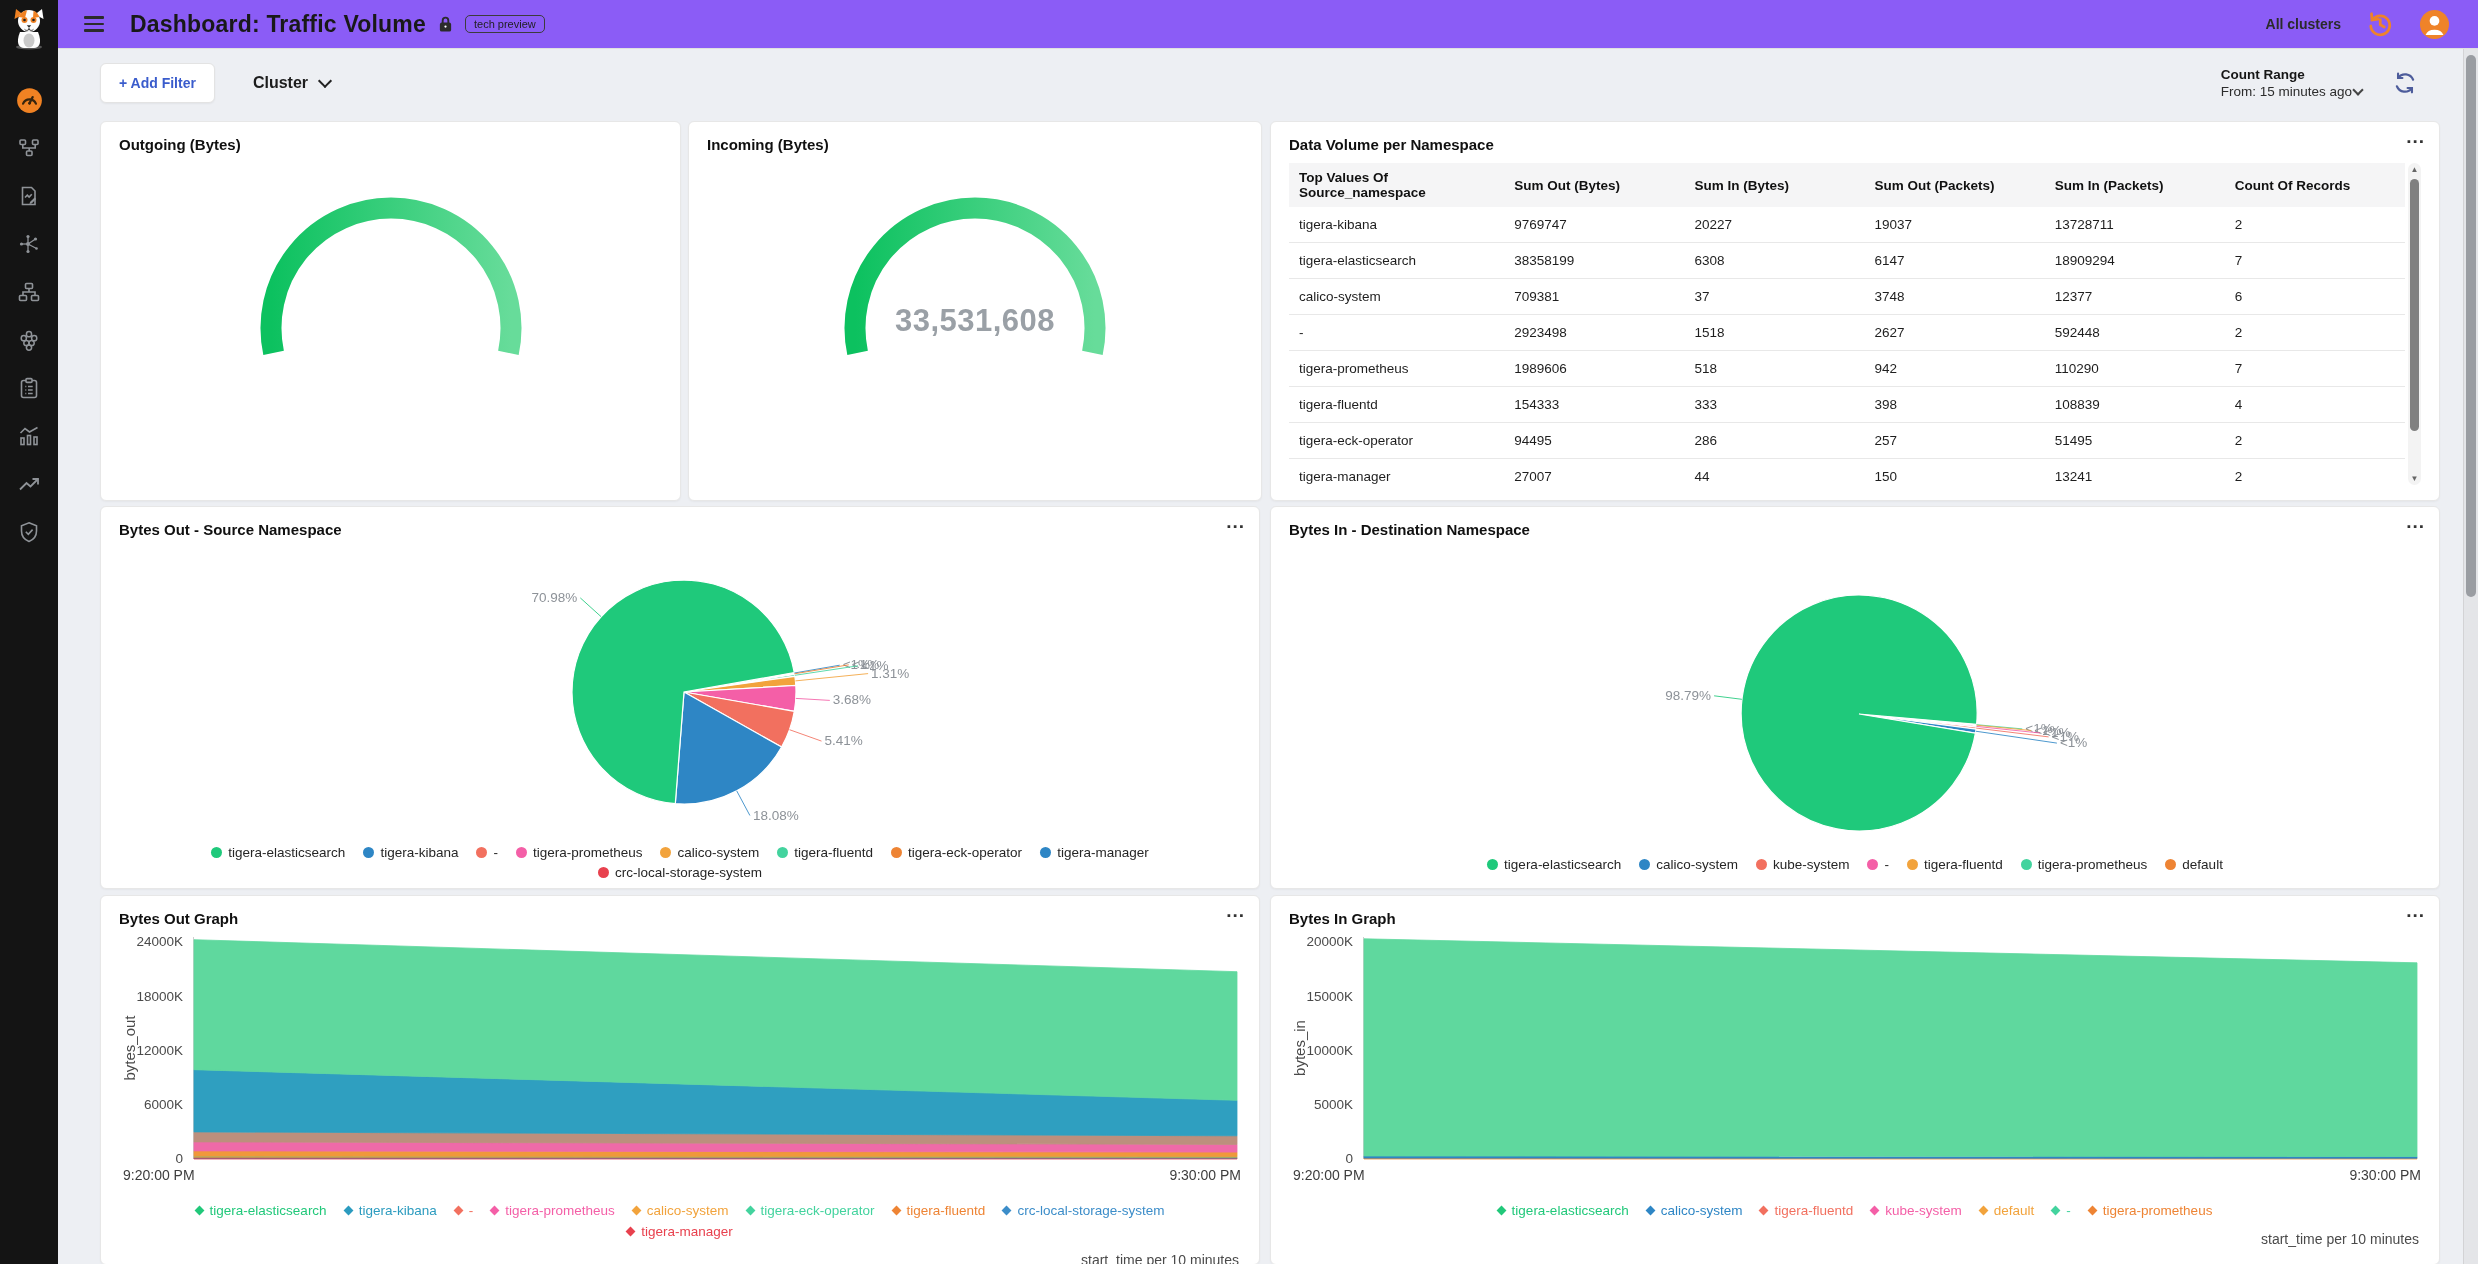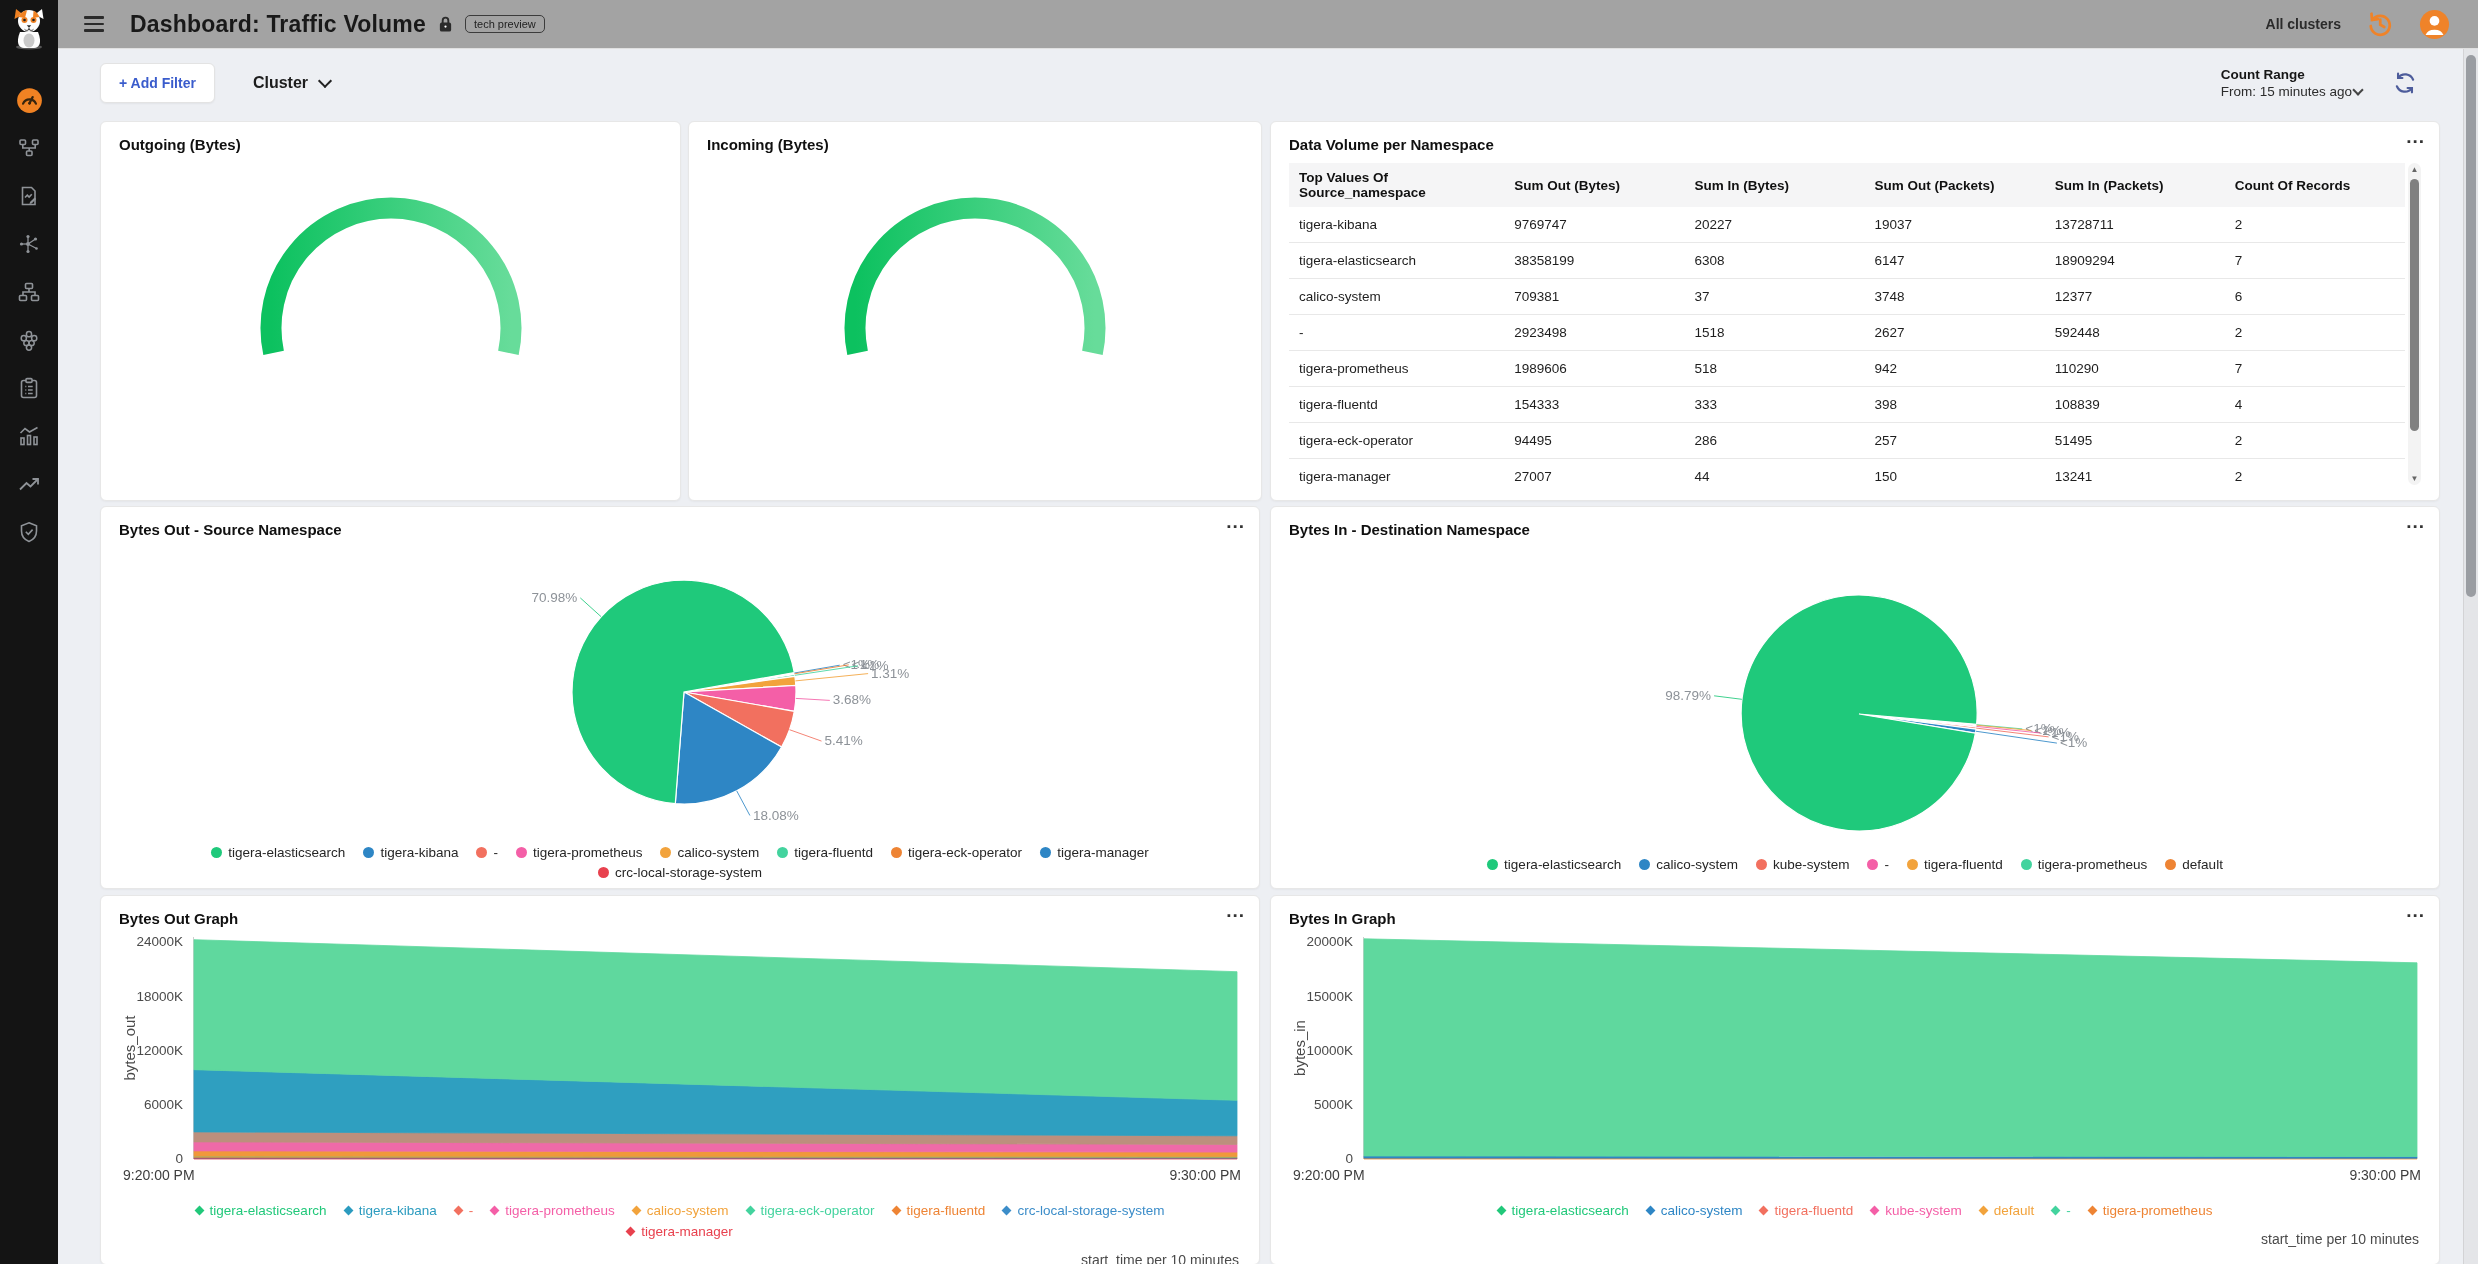--- a/index.html
+++ b/index.html
@@ -4,21 +4,21 @@
 <style>
   html,body{margin:0;padding:0;}
   body{width:2478px;height:1264px;overflow:hidden;font-family:"Liberation Sans",sans-serif;background:#edeff3;}
   .app{display:flex;width:100%;height:100%;}
   
   .sidebar{width:58px;background:#141414;flex-shrink:0;display:flex;flex-direction:column;align-items:center;padding-top:6px;z-index:5;}
   .logo{margin-bottom:22px;cursor:pointer;}
   .nav-icon{width:58px;height:48px;display:flex;align-items:center;justify-content:center;cursor:pointer;}
   
   .main{flex:1;display:flex;flex-direction:column;position:relative;min-width:0;}
-  .header{height:48px;background:#a3a3a3;border-bottom:1px solid #e0e0e0;display:flex;align-items:center;padding:0 18px 0 26px;flex-shrink:0;}
+  .header{height:48px;background:#8b5cf6;border-bottom:1px solid #e0e0e0;display:flex;align-items:center;padding:0 18px 0 26px;flex-shrink:0;}
   .burger{display:flex;flex-direction:column;gap:4px;cursor:pointer;margin-right:26px;}
   .burger span{display:block;width:20px;height:2.6px;background:#2b2b2b;border-radius:1px;}
   .page-title{font-size:23px;font-weight:700;color:#191919;letter-spacing:.2px;margin-right:12px;}
   .lock{margin-right:12px;display:flex;align-items:center;}
   .badge{border:1.4px solid #3c3c3c;border-radius:5px;font-size:11px;padding:2px 8px;color:#1f1f1f;font-weight:500;}
   .header-right{margin-left:auto;display:flex;align-items:center;gap:24px;padding-right:10px;}
   .all-clusters{font-size:14px;font-weight:700;color:#2b2b2b;cursor:pointer;}
   .icon-btn{display:flex;align-items:center;cursor:pointer;}
   
   .content{position:relative;flex:1;background:#edeff3;}
@@ -261,20 +261,21 @@
         <div class="gauge-stage">
           <div id="gauge-in"><svg width="360" height="205" viewBox="0 0 360 205">
                 <defs>
                   <linearGradient id="gauge-in-grad" x1="0" y1="0" x2="1" y2="0">
                     <stop offset="0%" stop-color="#0cc15f"></stop>
                     <stop offset="100%" stop-color="#67dc9a"></stop>
                   </linearGradient>
                 </defs>
                 <path d="M 62.6 189.9 A 120 120 0 1 1 297.4 189.9" fill="none" stroke="url(#gauge-in-grad)" stroke-width="21"></path>
               </svg></div>
+          <div class="gauge-value">33,531,608</div>
         </div>
       </section>
 
       <section class="panel" id="p-table">
         <div class="panel-title">Data Volume per Namespace</div>
         <div class="panel-menu">...</div>
         <div class="table-wrap">
           <table class="data-table">
             <thead>
                 <tr id="tbl-head-row">

